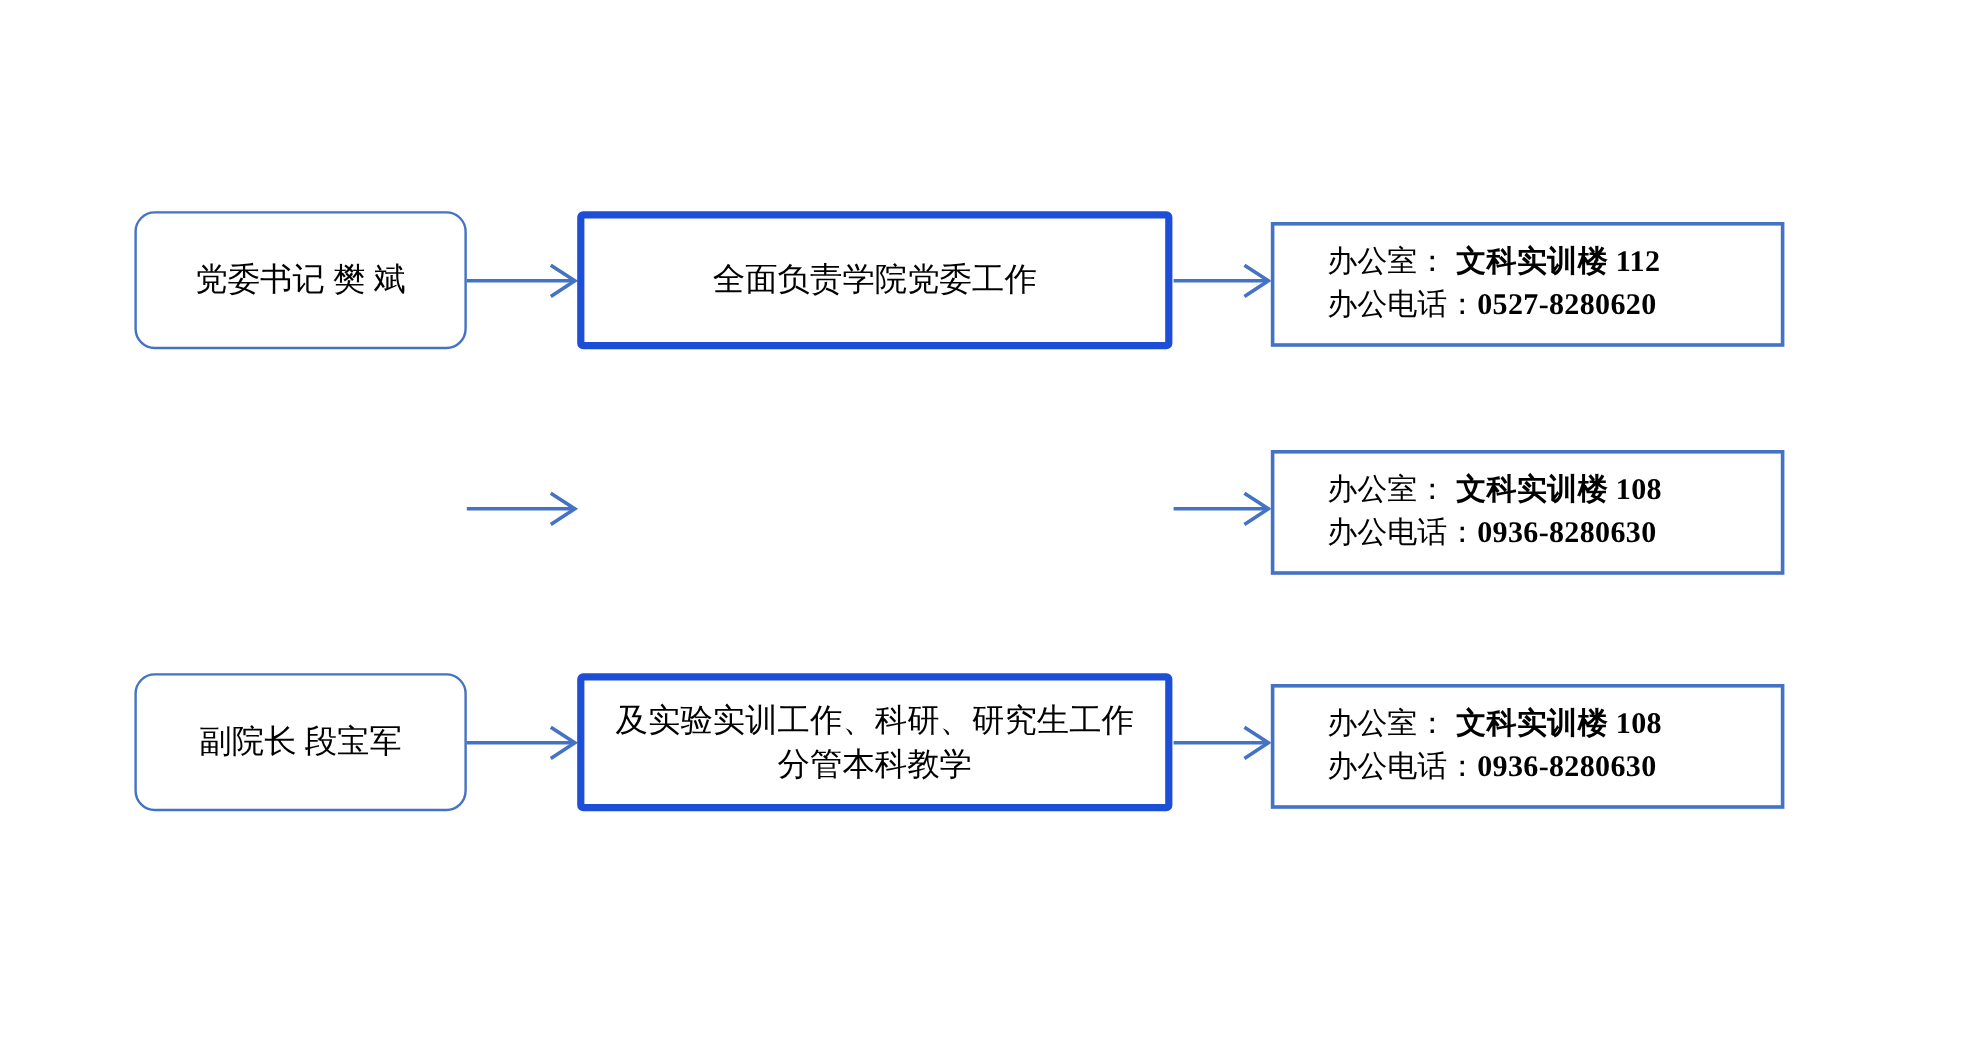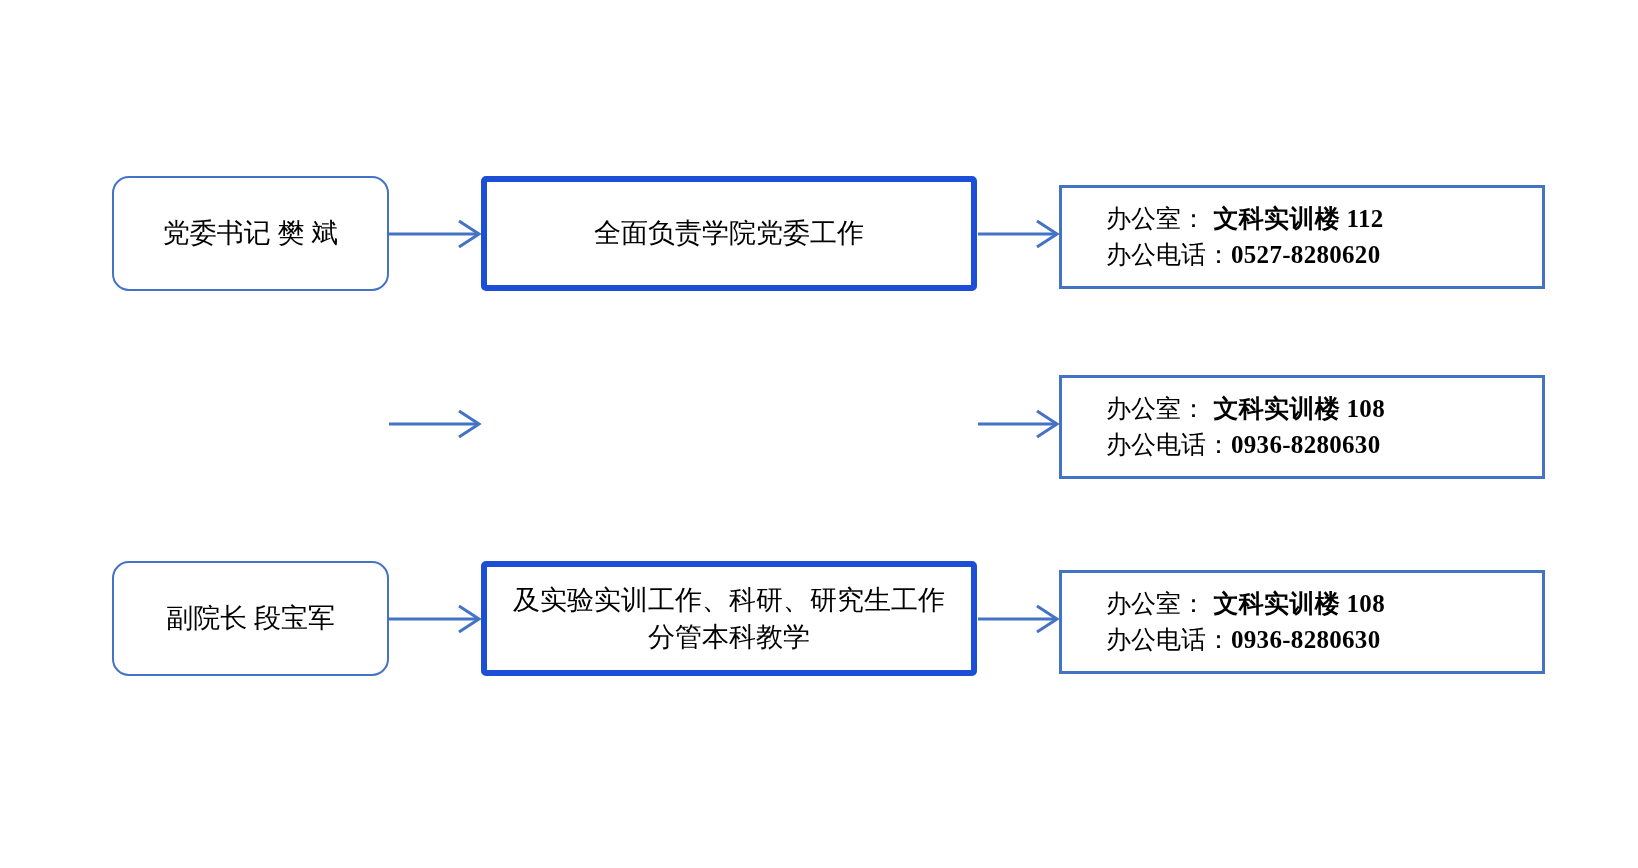--- a/index.html
+++ b/index.html
@@ -63,21 +63,21 @@
     width: 496px;
     height: 115px;
     border: 6px solid #1d4ed8;
     border-radius: 5px;
     font-size: 27px;
   }
 
   .box-office {
     left: 1059px;
     top: 9px;
-    width: 486px;
+    width: 428px;
     height: 104px;
     border: 3px solid #4472C4;
     border-radius: 0px;
     font-size: 25px;
     flex-direction: column;
     justify-content: center;
     align-items: flex-start;
     padding-left: 44px;
   }
 

